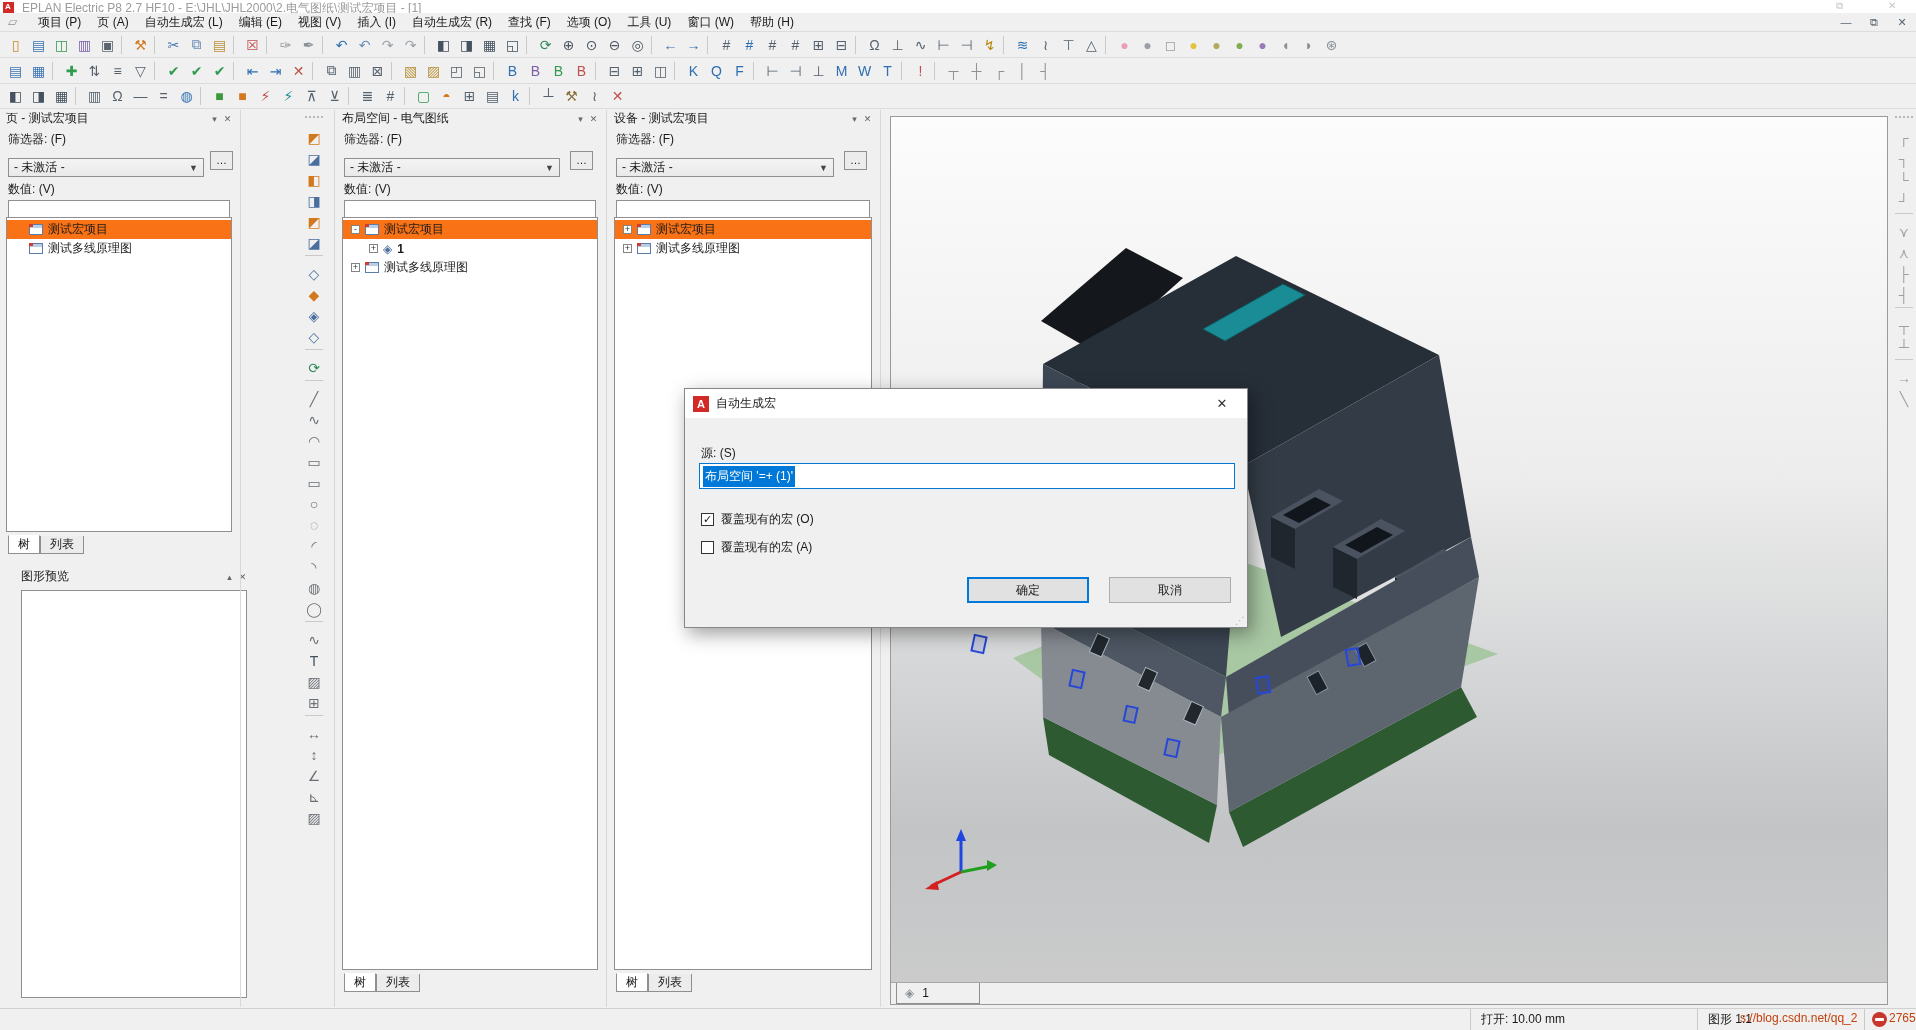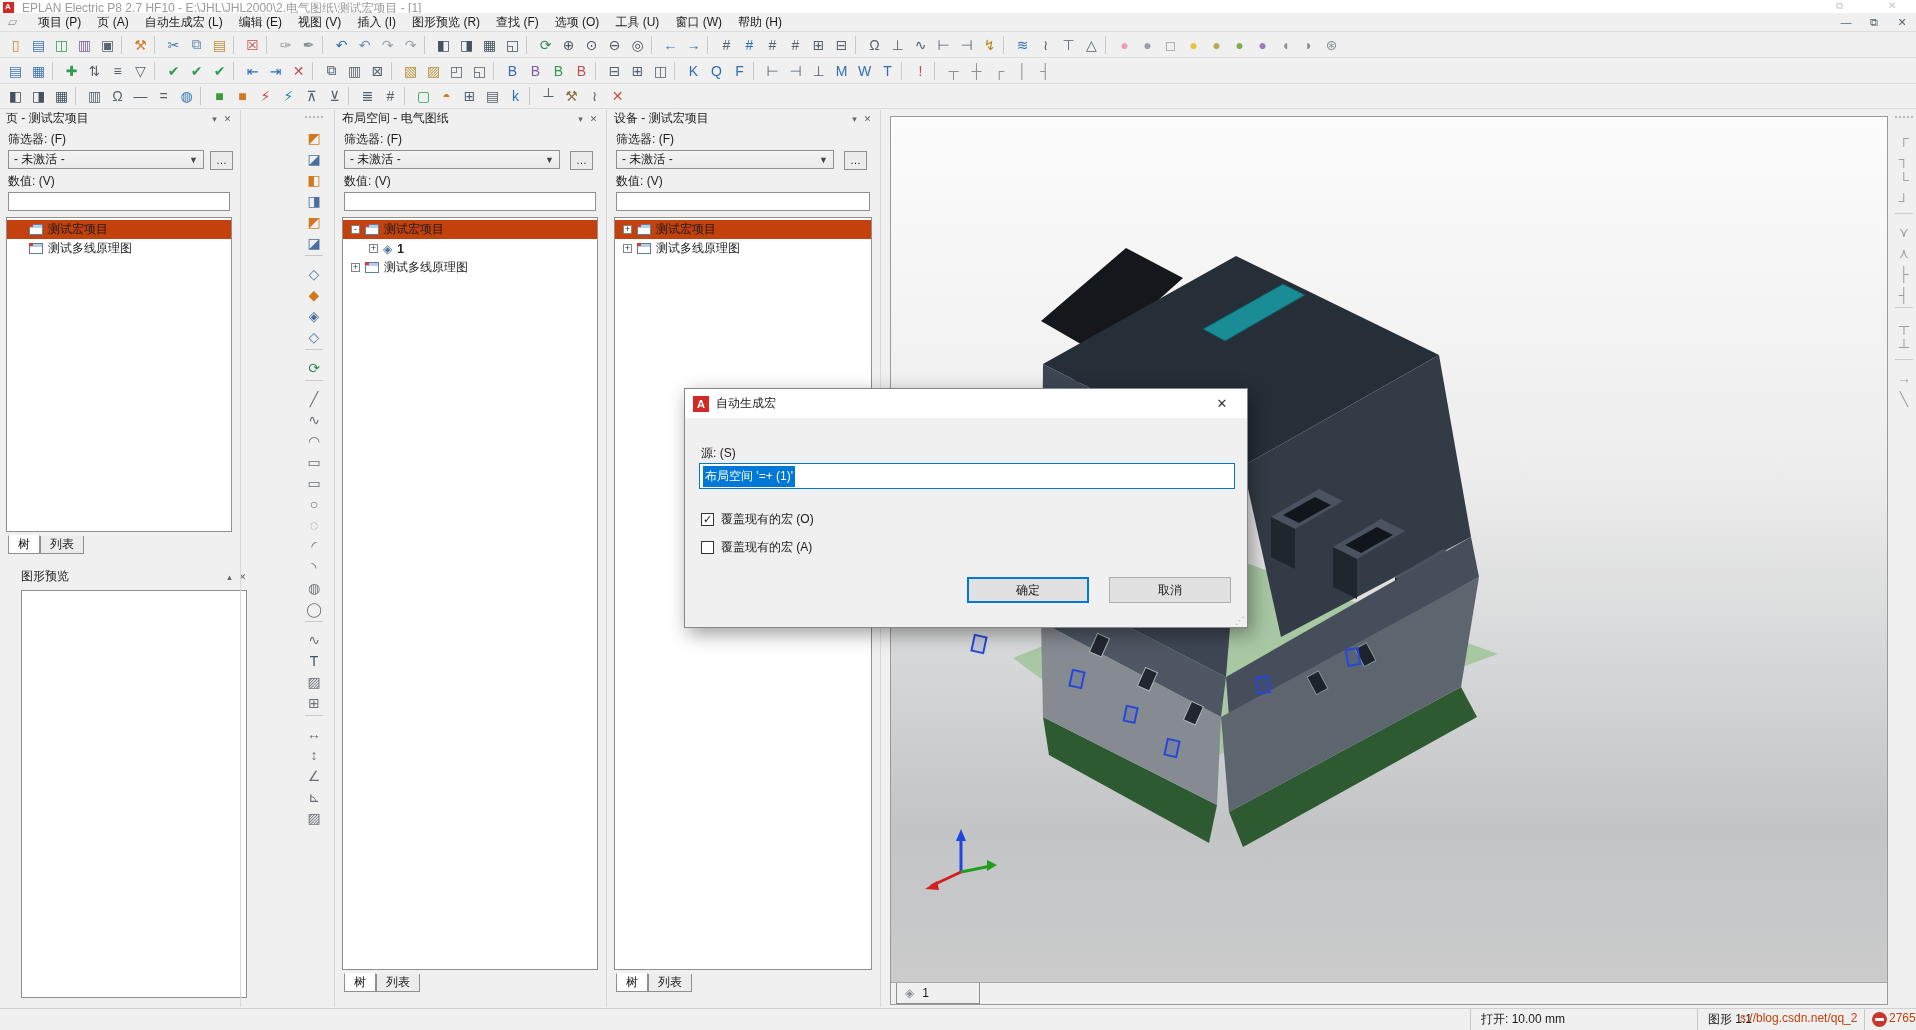--- a/index.html
+++ b/index.html
@@ -28,28 +28,28 @@
   .vtb .tbico { height:21px; }
   .vsep { height:6px; width:18px; border-top:1px solid #c9c9c9; margin:2px 0; flex:0 0 auto; }
   .grip { width:18px; height:5px; border-top:2px dotted #b9b9b9; margin-bottom:2px; }
 
   
   .panel { position:absolute; background:#f0f0f0; }
   .phead { height:17px; display:flex; align-items:center; font-size:12px; padding:0 4px; }
   .phead .pttl { flex:1; white-space:nowrap; overflow:hidden; }
   .pbtn { width:13px; text-align:center; color:#666; font-size:9px; }
   .plabel { font-size:12px; margin:4px 6px 2px; }
-  .combo { height:19px; border:1px solid #8f8f8f; background:linear-gradient(#f4f4f4,#e9e9e9); margin:2px 6px 0;
+  .combo { height:19px; border:1px solid #8f8f8f; background:linear-gradient(#f4f4f4,#e9e9e9); margin:10px 6px 0;
            display:flex; align-items:center; justify-content:space-between; font-size:12px; padding:0 5px; }
   .combo .carr { color:#444; font-size:9px; }
   .dots { position:absolute; width:23px; height:19px; border:1px solid #8f8f8f; background:#ececec; text-align:center; font-size:11px; line-height:16px; }
   .tinput { height:19px; border:1px solid #8f8f8f; background:#fff; margin:2px 6px 0; }
   .treebox { position:absolute; background:#fff; border:1px solid #8f8f8f; overflow:hidden; padding-top:2px; }
   .titem { height:19px; display:flex; align-items:center; font-size:12px; gap:5px; padding-left:8px; }
-  .titem.sel { background:#c2410c; }
+  .titem.sel { background:#f97316; }
   .titem.lvl1 { padding-left:26px; }
   .texp { width:9px; height:9px; border:1px solid #848484; background:#fff; font-size:9px; line-height:7px; text-align:center; color:#333; flex:0 0 auto; }
   .texp.none { visibility:hidden; }
   .page-ico { width:14px; height:11px; border:1px solid #5a7ca8; background:linear-gradient(#b9cfe8 0 3px,#fff 3px); position:relative; flex:0 0 auto; }
   .page-ico::before { content:""; position:absolute; left:-1px; top:-1px; width:4px; height:3px; background:#d23b2f; }
   .cube-ico { color:#4a6e9e; font-size:12px; flex:0 0 auto; }
   .cube-ico::before { content:"◈"; }
   .tlabel.bold { font-weight:bold; }
   .ptabs { position:absolute; display:flex; }
   .ptab { height:18px; padding:0 9px; font-size:12px; line-height:17px; background:#ececec; border:1px solid #8f8f8f; border-top:none; }
@@ -102,21 +102,21 @@
 
 <div id="menubar" class="abs">
   <span class="appico">▱</span>
   <span style="display:flex">
       <span class="mitem">项目 (P)</span>
       <span class="mitem">页 (A)</span>
       <span class="mitem">自动生成宏 (L)</span>
       <span class="mitem">编辑 (E)</span>
       <span class="mitem">视图 (V)</span>
       <span class="mitem">插入 (I)</span>
-      <span class="mitem">图形预览 (R)</span>
+      <span class="mitem">自动生成宏 (R)</span>
       <span class="mitem">查找 (F)</span>
       <span class="mitem">选项 (O)</span>
       <span class="mitem">工具 (U)</span>
       <span class="mitem">窗口 (W)</span>
       <span class="mitem">帮助 (H)</span>
     </span>
   <span class="mwc">
       <span>—</span>
       <span>⧉</span>
       <span>✕</span>

